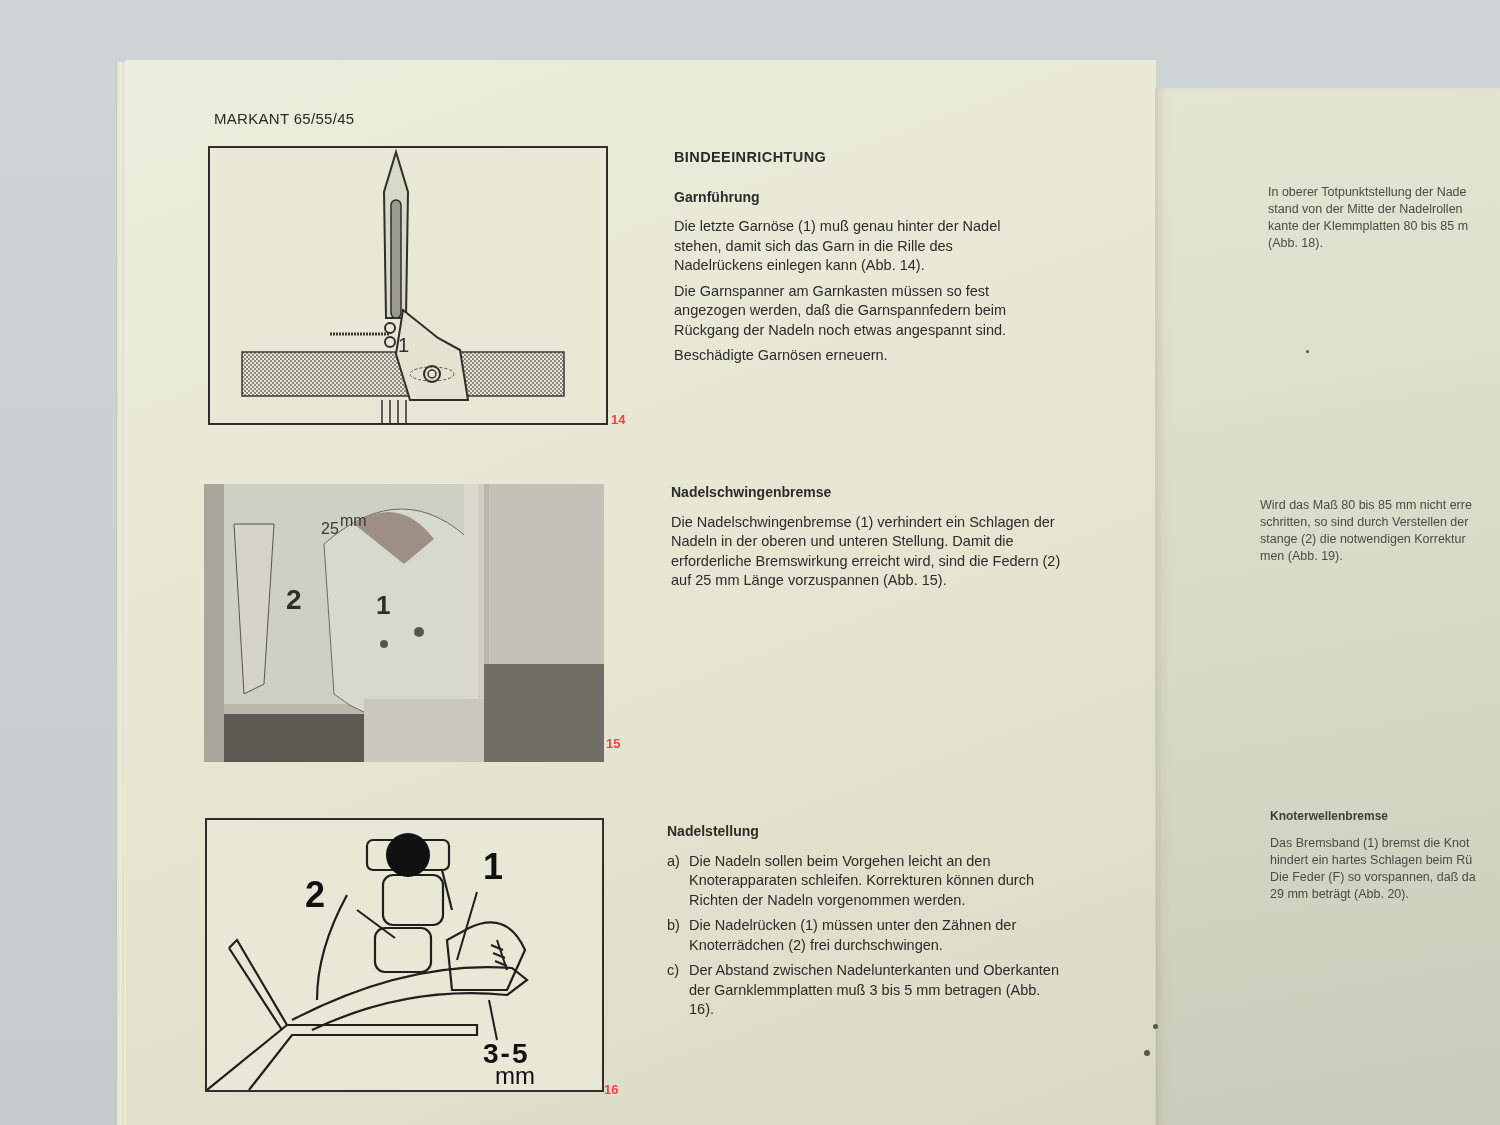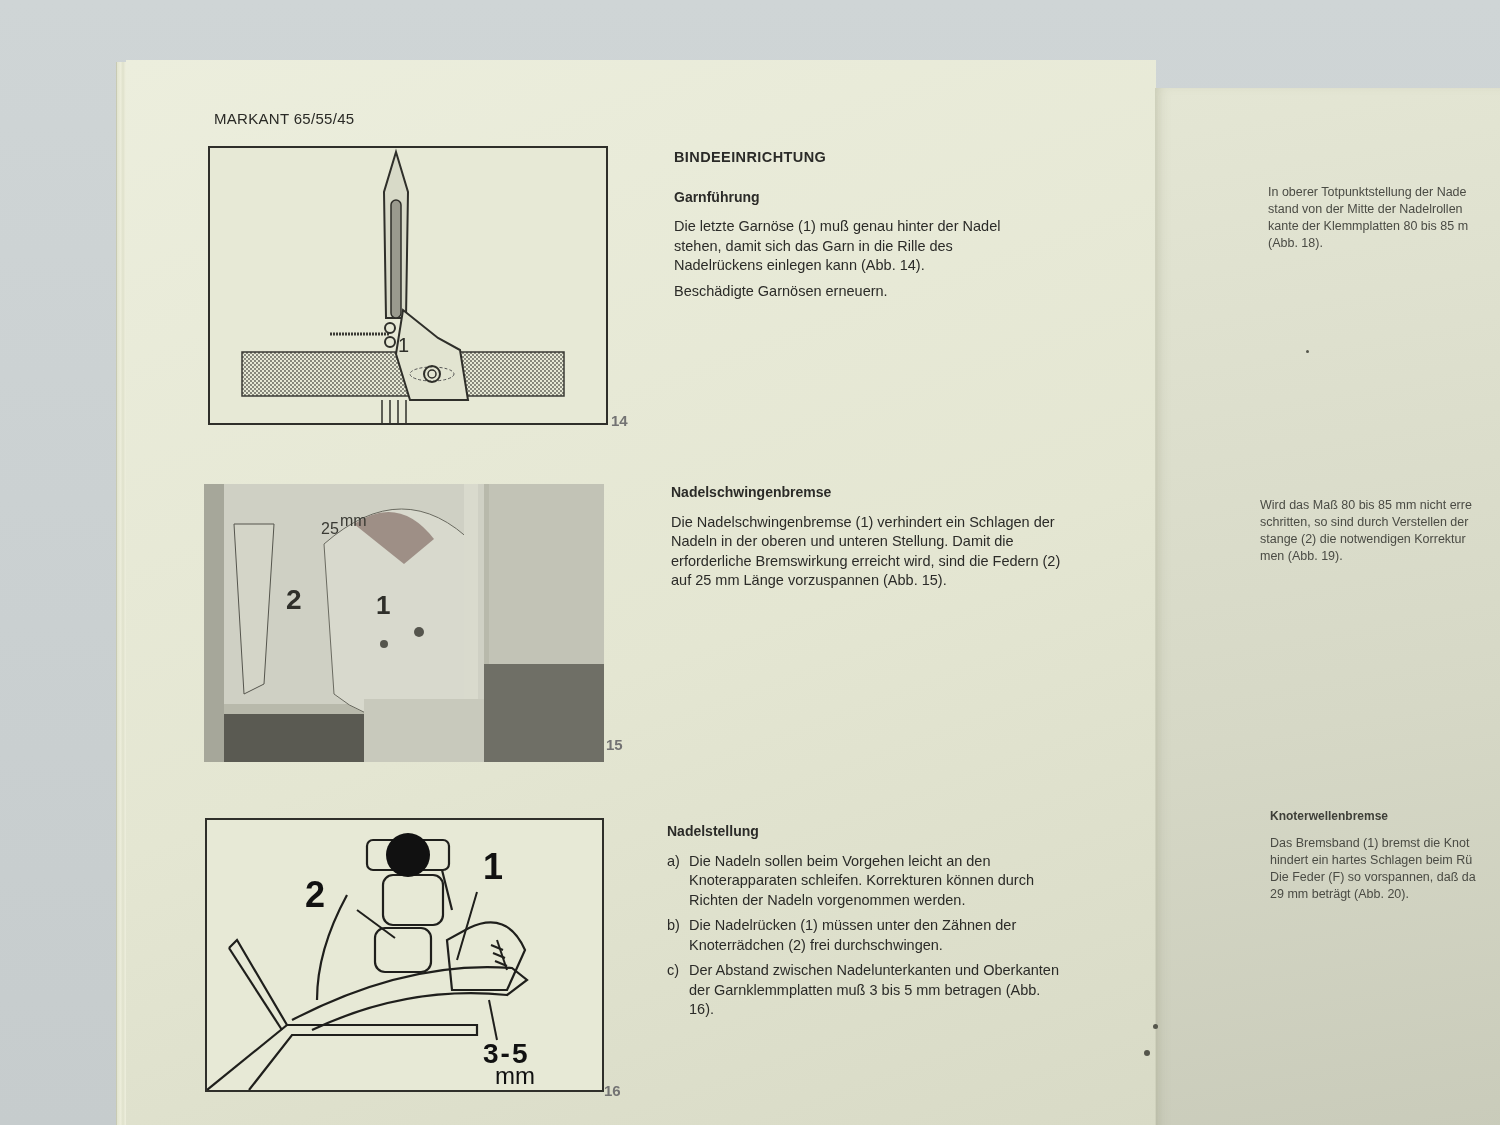--- a/index.html
+++ b/index.html
@@ -26,21 +26,21 @@
   .running-head {
     position: absolute; left: 214px; top: 110px;
     font-size: 15px; letter-spacing: 0.3px; color: #2a2a26; font-weight: normal;
   }
   .fig {
     position: absolute; border: 2px solid #2f2f2a; background: #e7e9d6;
     box-sizing: border-box;
   }
   .fig-photo { border: none; background: #a6a79a; overflow: hidden; }
   .fig-num {
-    position: absolute; font-size: 15px; font-weight: bold; color: #737373; text-align: center;
+    position: absolute; font-size: 13px; font-weight: bold; color: #ef4444; text-align: center;
   }
   .text-block {
     position: absolute; color: #2b2b28; font-size: 14.5px; line-height: 19.5px;
   }
   .section-title { font-weight: bold; font-size: 14.5px; letter-spacing: 0.4px; margin: 0 0 20px 0; }
   .subhead { font-weight: bold; font-size: 14px; margin: 0 0 10px 0; }
   .para { margin: 0 0 6px 0; }
   .list-item { display: flex; margin: 0 0 6px 0; }
   .list-key { width: 22px; flex: none; }
   .right-text {
@@ -139,20 +139,21 @@
   <span style="position:absolute;left:98px;top:54px;font-size:36px;font-weight:900;color:#111;">2</span>
   <span style="position:absolute;left:276px;top:218px;font-size:28px;font-weight:900;color:#111;letter-spacing:2px;">3-5</span>
   <span style="position:absolute;left:288px;top:242px;font-size:24px;color:#111;">mm</span>
 </div>
 <div class="fig-num" style="left:604px;top:1082px;">16</div>
 
 <div class="text-block" style="left:674px;top:148px;width:370px;">
   <div class="section-title">BINDEEINRICHTUNG</div>
   <div class="subhead">Garnführung</div>
   <p class="para">Die letzte Garnöse (1) muß genau hinter der Nadel stehen, damit sich das Garn in die Rille des Nadelrückens einlegen kann (Abb. 14).</p>
+  <p class="para">Die Garnspanner am Garnkasten müssen so fest angezogen werden, daß die Garnspannfedern beim Rückgang der Nadeln noch etwas angespannt sind.</p>
   <p class="para">Beschädigte Garnösen erneuern.</p>
 </div>
 
 <div class="text-block" style="left:671px;top:483px;width:395px;">
   <div class="subhead">Nadelschwingenbremse</div>
   <p class="para">Die Nadelschwingenbremse (1) verhindert ein Schlagen der Nadeln in der oberen und unteren Stellung. Damit die erforderliche Bremswirkung erreicht wird, sind die Federn (2) auf 25 mm Länge vorzuspannen (Abb. 15).</p>
 </div>
 
 <div class="text-block" style="left:667px;top:822px;width:395px;">
   <div class="subhead">Nadelstellung</div>

